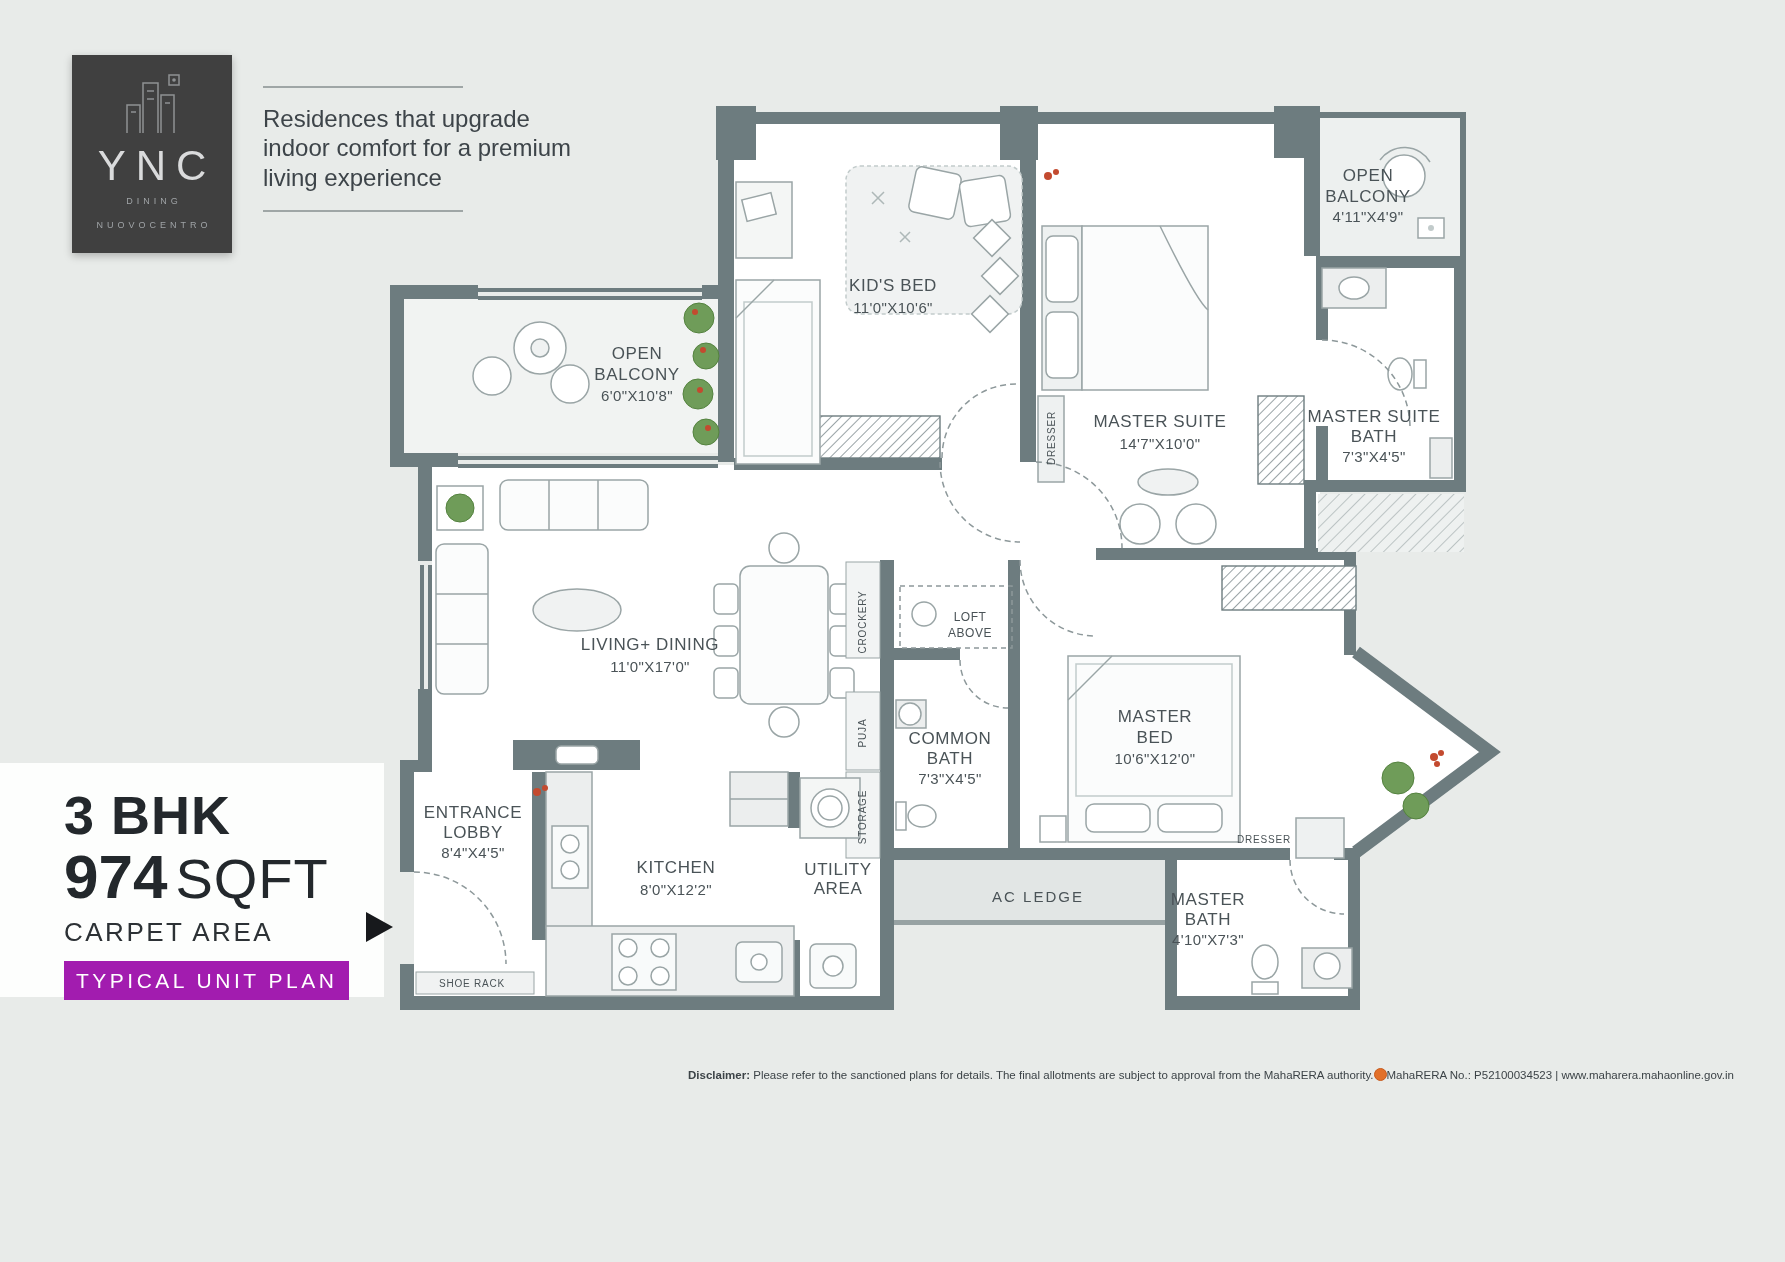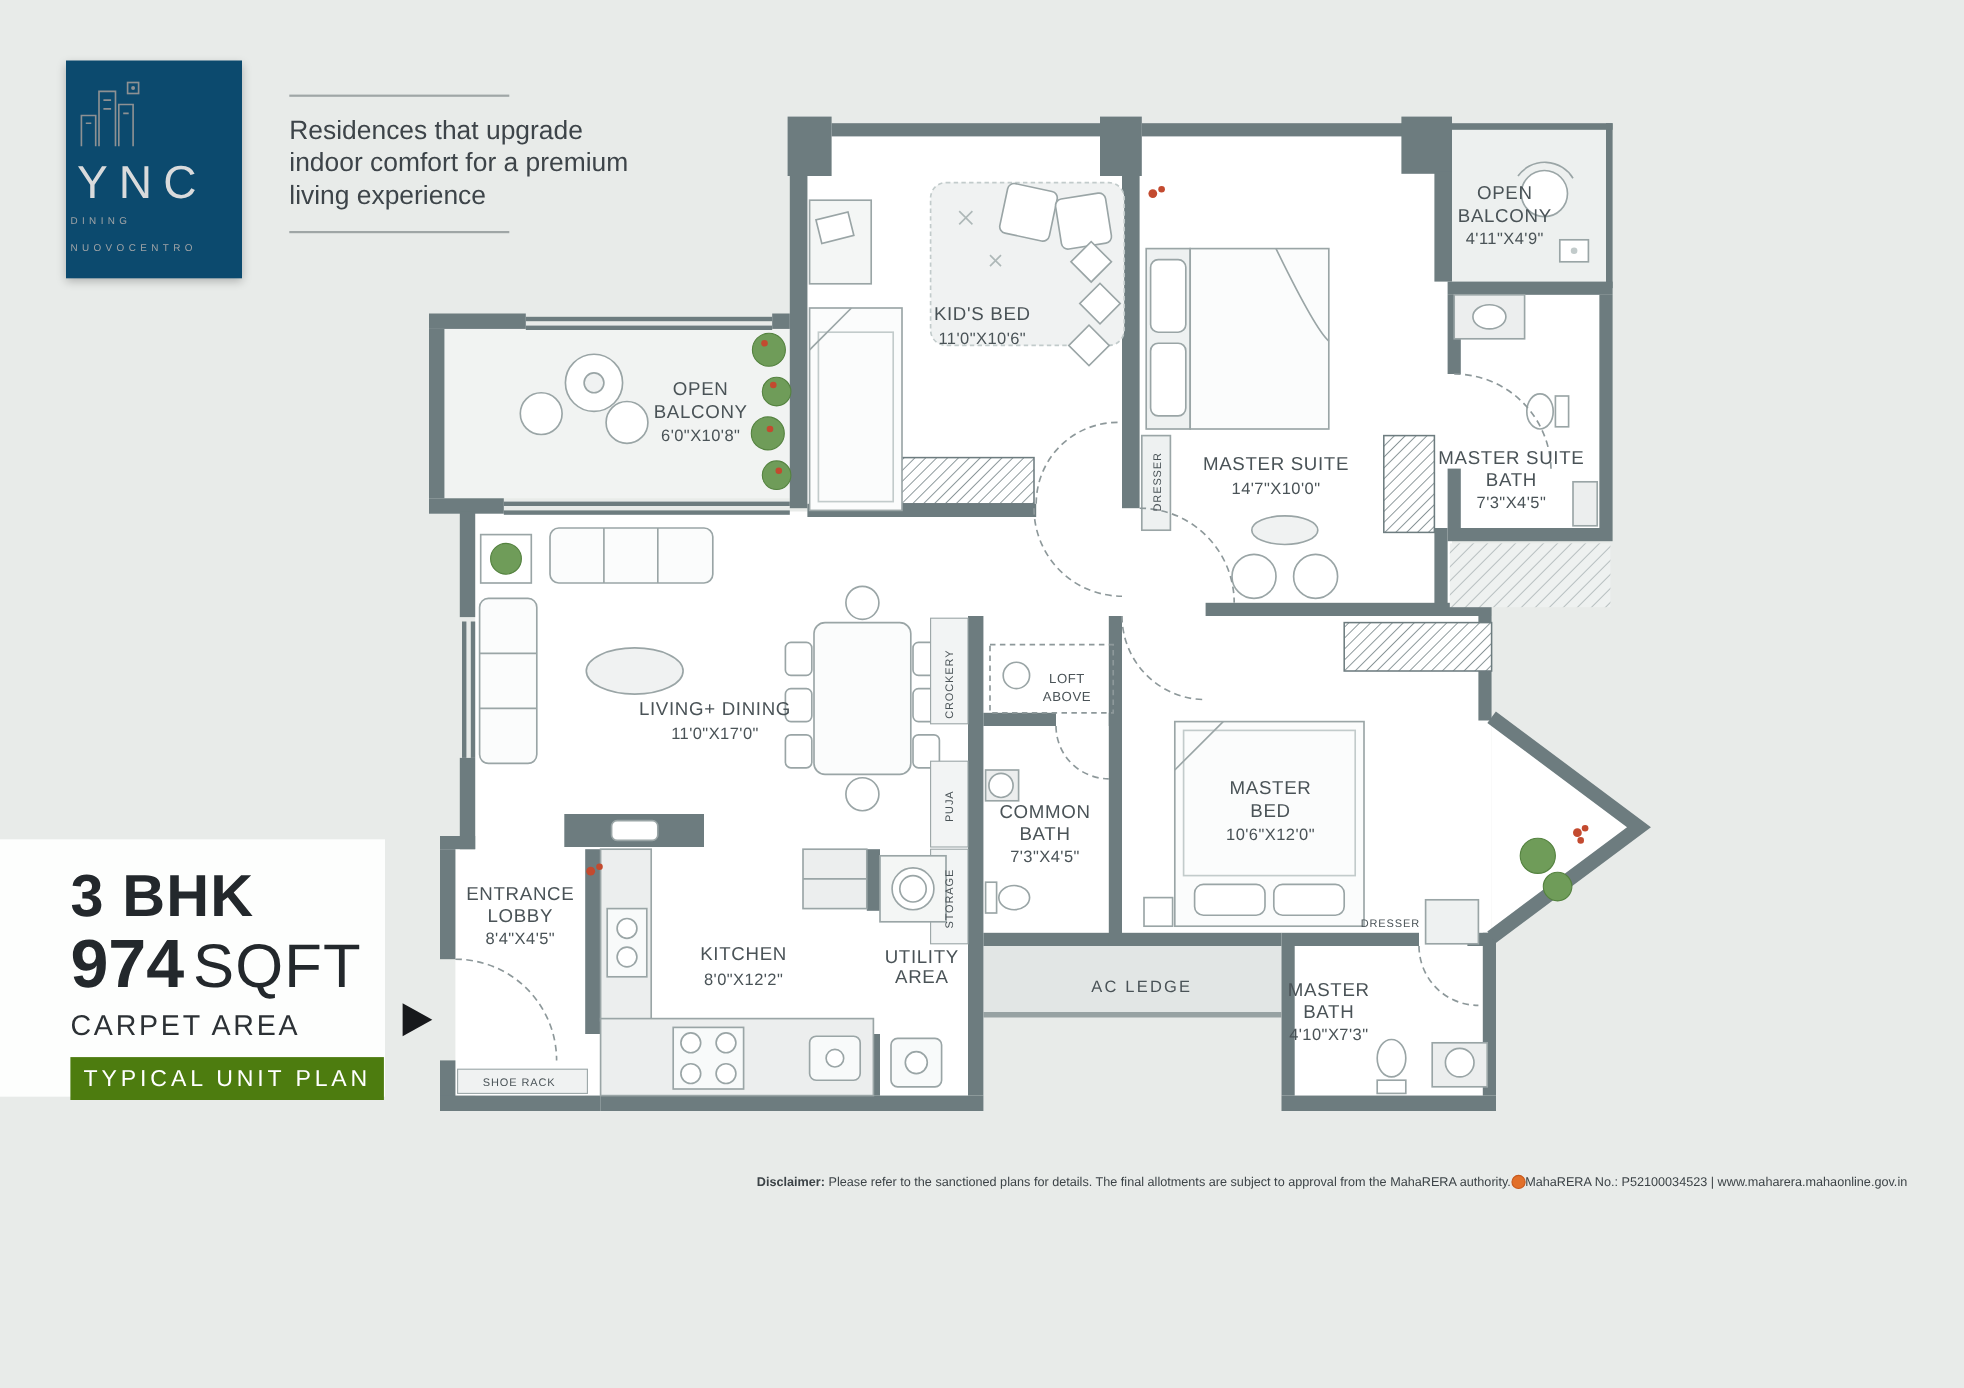--- a/index.html
+++ b/index.html
@@ -1,38 +1,38 @@
 <!DOCTYPE html>
 <html><head>
 <meta charset="utf-8">
 <style>
   *{box-sizing:border-box}
   html,body{margin:0;padding:0}
   body{width:1785px;height:1262px;font-family:"Liberation Sans",sans-serif;background:#e8ebe9}
   .canvas{position:relative;width:1785px;height:1262px;background:#e8ebe9;overflow:hidden}
   #plan{position:absolute;left:0;top:0}
   
-  .logo{position:absolute;left:60px;top:55px;width:160px;height:198px;background:#0c4a6e;
-        display:flex;flex-direction:column;align-items:flex-start;box-shadow:0 3px 8px rgba(0,0,0,.25)}
+  .logo{position:absolute;left:72px;top:55px;width:160px;height:198px;background:#404040;
+        display:flex;flex-direction:column;align-items:center;box-shadow:0 3px 8px rgba(0,0,0,.25)}
   .logo-icon{margin-top:12px}
   .logo-acronym{font-size:42px;letter-spacing:10px;padding-left:10px;color:#dadbdc;font-weight:300;line-height:1}
   .logo-sub{font-size:9px;letter-spacing:4px;padding-left:4px;color:#9fa3a6;margin-top:9px}
   .logo-sub.second{margin-top:14px}
   
   .tagline{position:absolute;left:263px;top:86px;width:332px}
   .tagline .rule{width:200px;height:2px;background:#9fa6a6}
   .tagline p{font-size:24px;line-height:1.22;color:#3d4449;margin:16px 0 18px 0}
   
-  .unit-panel{position:absolute;left:0;top:763px;width:350px;height:234px;background:#fdfefd;padding:24px 0 0 64px}
+  .unit-panel{position:absolute;left:0;top:763px;width:384px;height:234px;background:#fdfefd;padding:24px 0 0 64px}
   .bhk{font-size:54px;font-weight:700;color:#23282c;line-height:1.05;letter-spacing:1px}
   .area{line-height:1.05;white-space:nowrap}
   .area .num{font-size:62px;font-weight:700;color:#23282c}
   .area .sqft{font-size:56px;font-weight:400;color:#23282c;margin-left:8px;letter-spacing:1px}
   .carpet{font-size:26px;color:#2c3135;letter-spacing:2.5px;margin-top:8px}
-  .badge{display:inline-block;margin-top:13px;background:#4d7c0f;color:#ffffff;font-size:21px;
+  .badge{display:inline-block;margin-top:13px;background:#a21caf;color:#ffffff;font-size:21px;
          letter-spacing:3.5px;padding:8px 12px 7px 12px}
   .arrow{position:absolute;left:366px;top:912px;width:0;height:0;
          border-left:27px solid #17191c;border-top:15px solid transparent;border-bottom:15px solid transparent}
   
   .footer{position:absolute;left:688px;top:1068px;display:flex;align-items:center;
           font-size:11.5px;color:#3c4347;white-space:nowrap}
   .footer b{font-weight:700}
   .rera-icon{width:13px;height:13px;border-radius:50%;background:#e2702a;display:inline-block;
              border:1.5px solid #c85a1d}
   

